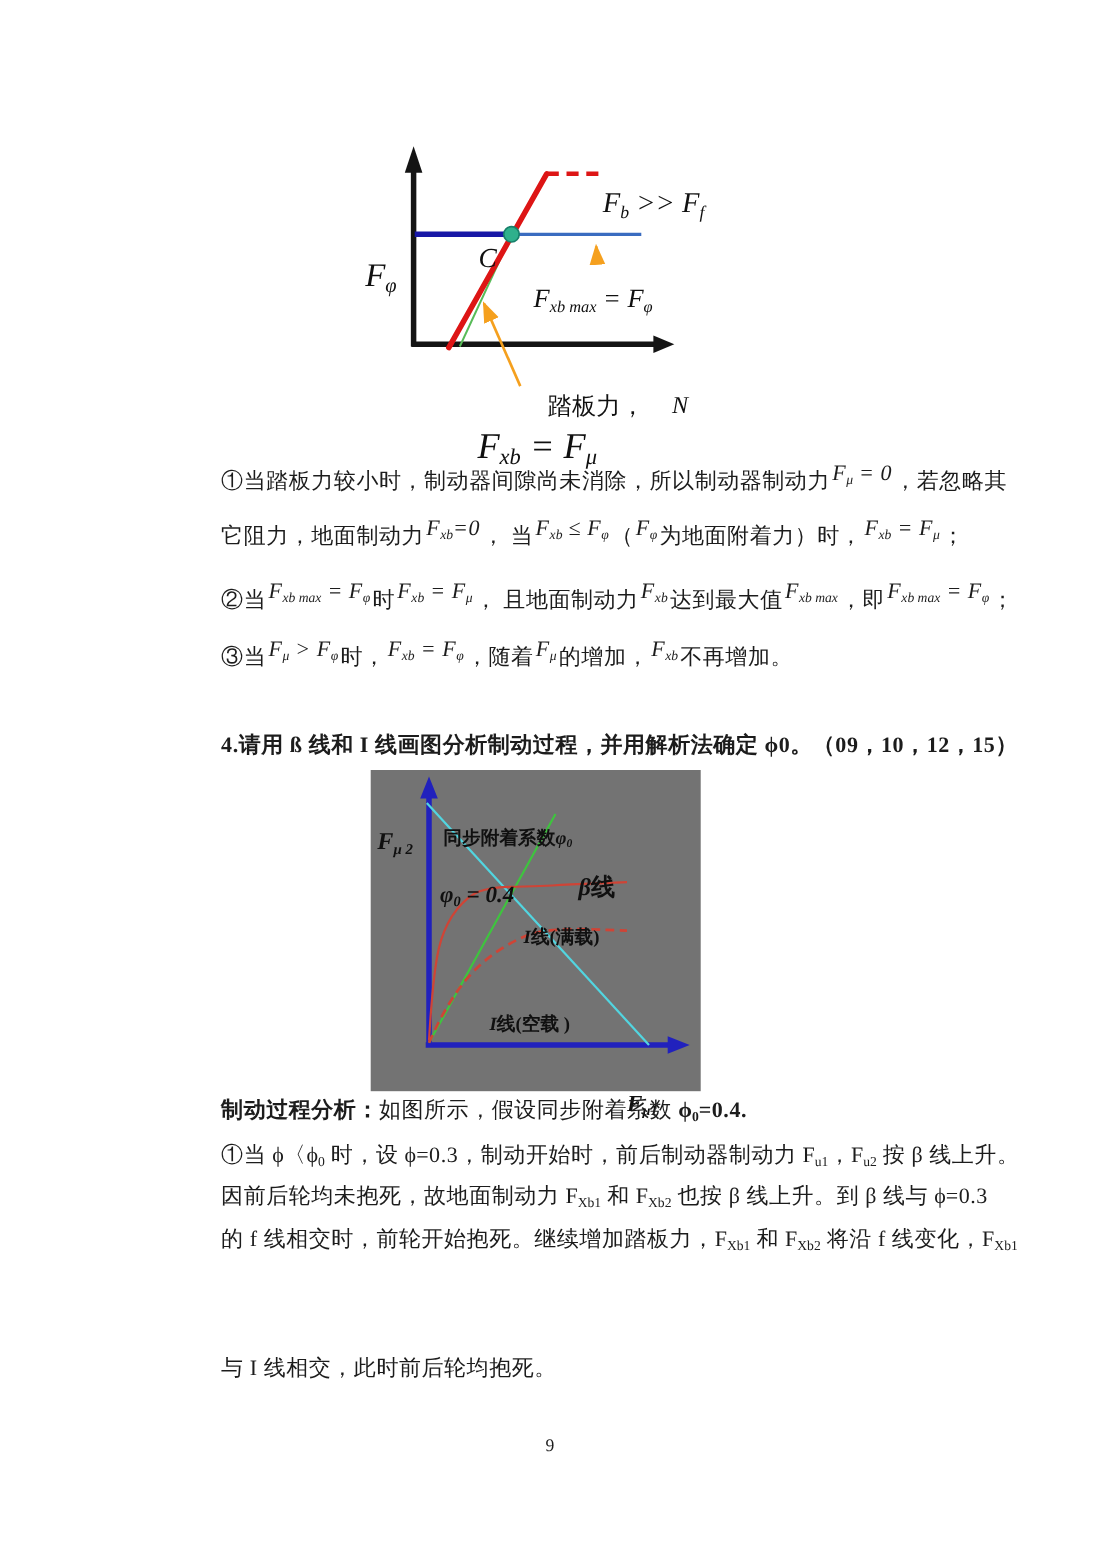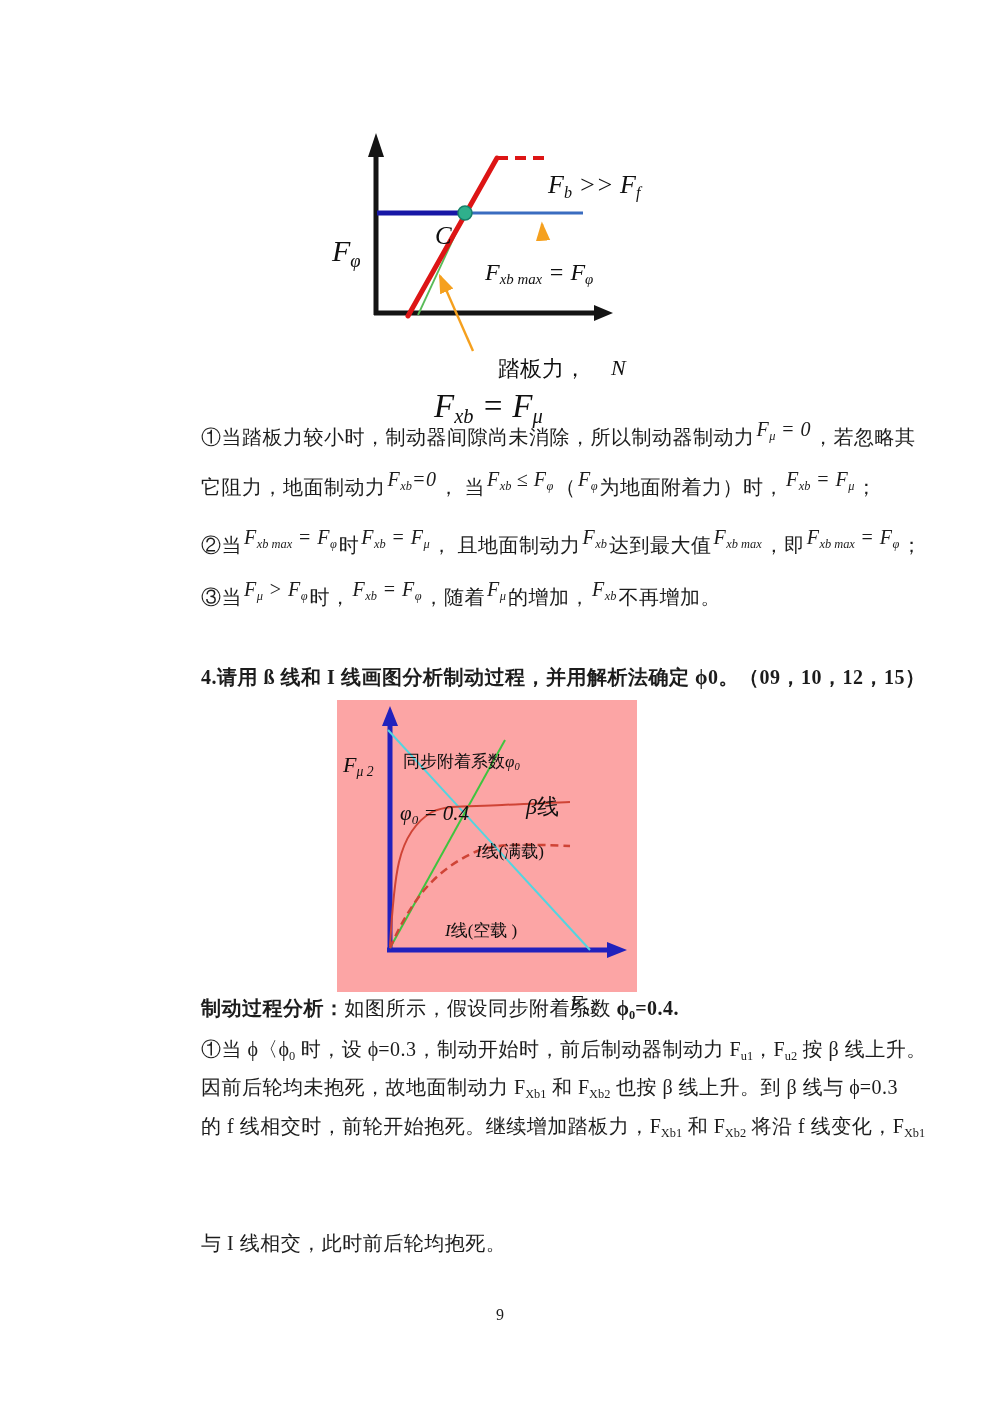--- a/index.html
+++ b/index.html
@@ -57,21 +57,21 @@
     <div class="figlab" style="left:104px;top:222px;font-size:33px;"><span class="math">F<span class="sub">xb</span> = F<span class="sub">μ</span></span></div>
   </div>
 
   <div class="bodyline" style="top:424px;">①当踏板力较小时，制动器间隙尚未消除，所以制动器制动力<span class="math">F<span class="sub">μ</span> = 0</span>，若忽略其</div>
   <div class="bodyline" style="top:474px;">它阻力，地面制动力<span class="math">F<span class="sub">xb</span>=0</span>， 当<span class="math">F<span class="sub">xb</span> ≤ F<span class="sub">φ</span></span>（<span class="math">F<span class="sub">φ</span></span>为地面附着力）时，<span class="math">F<span class="sub">xb</span> = F<span class="sub">μ</span></span>；</div>
   <div class="bodyline" style="top:532px;">②当<span class="math">F<span class="sub">xb max</span> = F<span class="sub">φ</span></span>时<span class="math">F<span class="sub">xb</span> = F<span class="sub">μ</span></span>， 且地面制动力<span class="math">F<span class="sub">xb</span></span>达到最大值<span class="math">F<span class="sub">xb max</span></span>，即<span class="math">F<span class="sub">xb max</span> = F<span class="sub">φ</span></span>；</div>
   <div class="bodyline" style="top:584px;">③当<span class="math">F<span class="sub">μ</span> &gt; F<span class="sub">φ</span></span>时，<span class="math">F<span class="sub">xb</span> = F<span class="sub">φ</span></span>，随着<span class="math">F<span class="sub">μ</span></span>的增加，<span class="math">F<span class="sub">xb</span></span>不再增加。</div>
 
   <div class="bodyline" style="top:664px;"><span class="bold">4.请用 ß 线和 I 线画图分析制动过程，并用解析法确定 ϕ0。（09，10，12，15）</span></div>
 
-  <div class="fig" style="left:337px;top:700px;width:300px;height:292px;background:#fca5a5;">
+  <div class="fig" style="left:337px;top:700px;width:300px;height:292px;background:#737373;font-weight:bold;">
     <svg width="300" height="292" viewBox="0 0 300 292">
 
       <line x1="53" y1="250" x2="53" y2="24" stroke="#2121bd" stroke-width="5"></line>
       <polygon points="45,26 53,6 61,26" fill="#2121bd"></polygon>
       <line x1="50" y1="250" x2="272" y2="250" stroke="#2121bd" stroke-width="5"></line>
       <polygon points="270,242 290,250 270,258" fill="#2121bd"></polygon>
 
       <line x1="51" y1="30" x2="253" y2="250" stroke="#52d5e0" stroke-width="2"></line>
 
       <line x1="53" y1="248" x2="168" y2="40" stroke="#3ec43e" stroke-width="2"></line>

